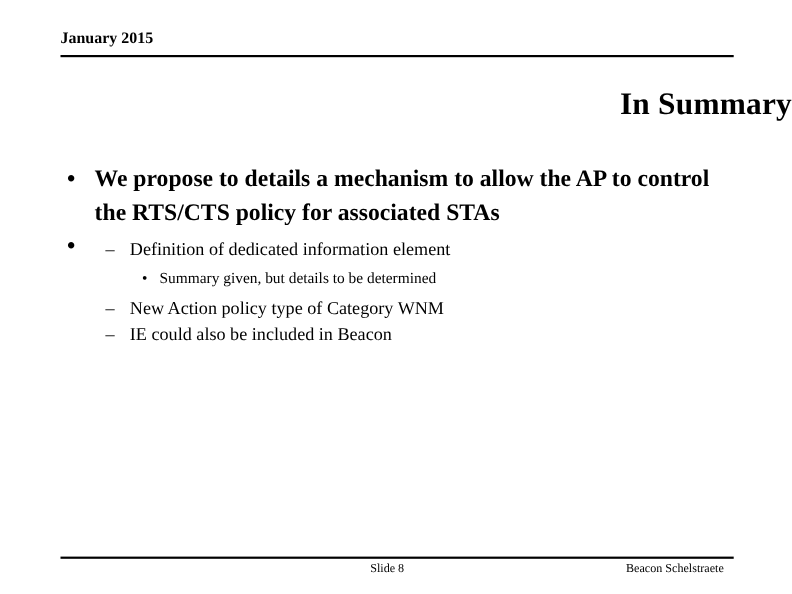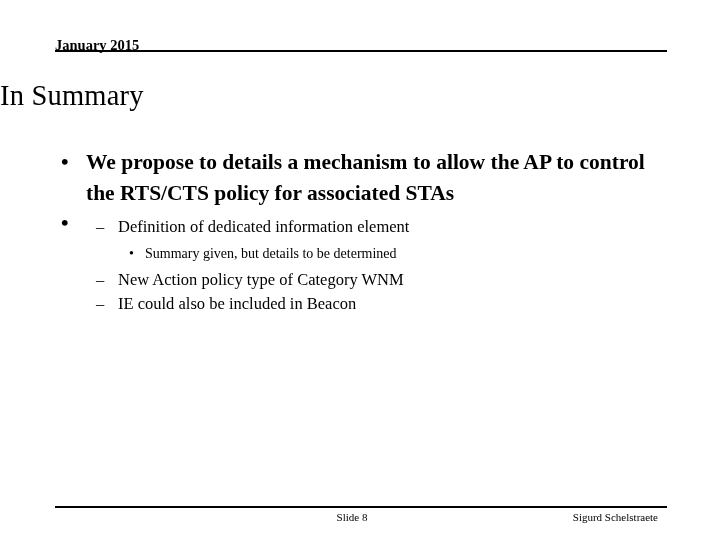--- a/index.html
+++ b/index.html
@@ -23,21 +23,20 @@
     height: 540px;
   }
 
   
   .header {
     position: absolute;
     left: 55px;
     top: 28px;
     width: 612px;
     height: 24px;
-    margin-top: 10px;
   }
   .header-row {
     display: flex;
     justify-content: space-between;
     align-items: baseline;
     font-size: 14.5px;
     font-weight: bold;
     line-height: 1.1;
     white-space: nowrap;
   }
@@ -49,23 +48,23 @@
     height: 0;
     border-top: 2.2px solid #000000;
   }
 
   
   .title {
     position: absolute;
     left: 0;
     top: 80px;
     width: 720px;
-    text-align: left;
+    text-align: right;
     font-size: 28.5px;
-    font-weight: normal;
+    font-weight: bold;
     letter-spacing: 0.2px;
   }
 
   
   .body {
     position: absolute;
     left: 55px;
     top: 147px;
     width: 610px;
   }
@@ -203,16 +202,16 @@
     <div class="lvl2">
       <span class="marker">–</span>
       <span>IE could also be included in Beacon</span>
     </div>
 
   </div>
 
   <div class="footer-rule"></div>
   <div class="footer">
     <span class="footer-slide">Slide 8</span>
-    <span class="footer-author">Sigurd Schelstraete</span>
+    <span class="footer-author">Beacon Schelstraete</span>
   </div>
 
 </div>
 
 </body></html>

